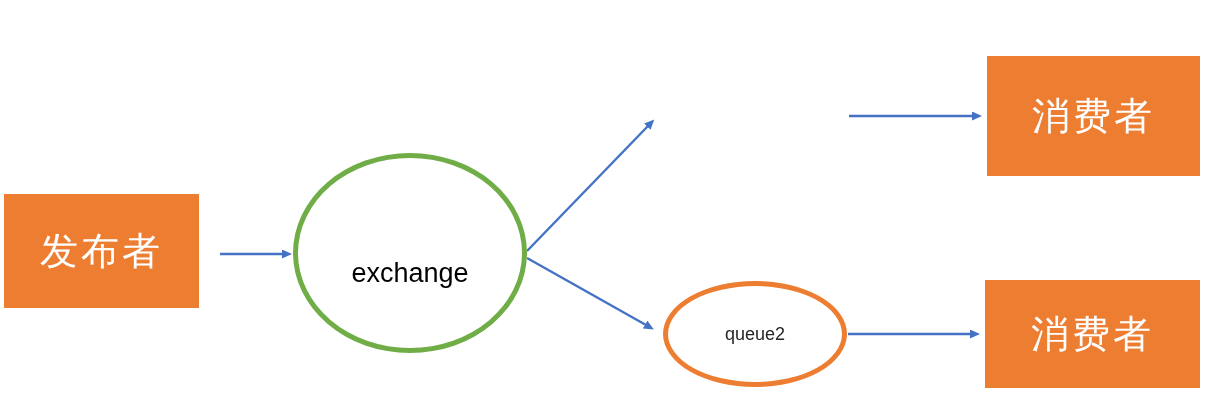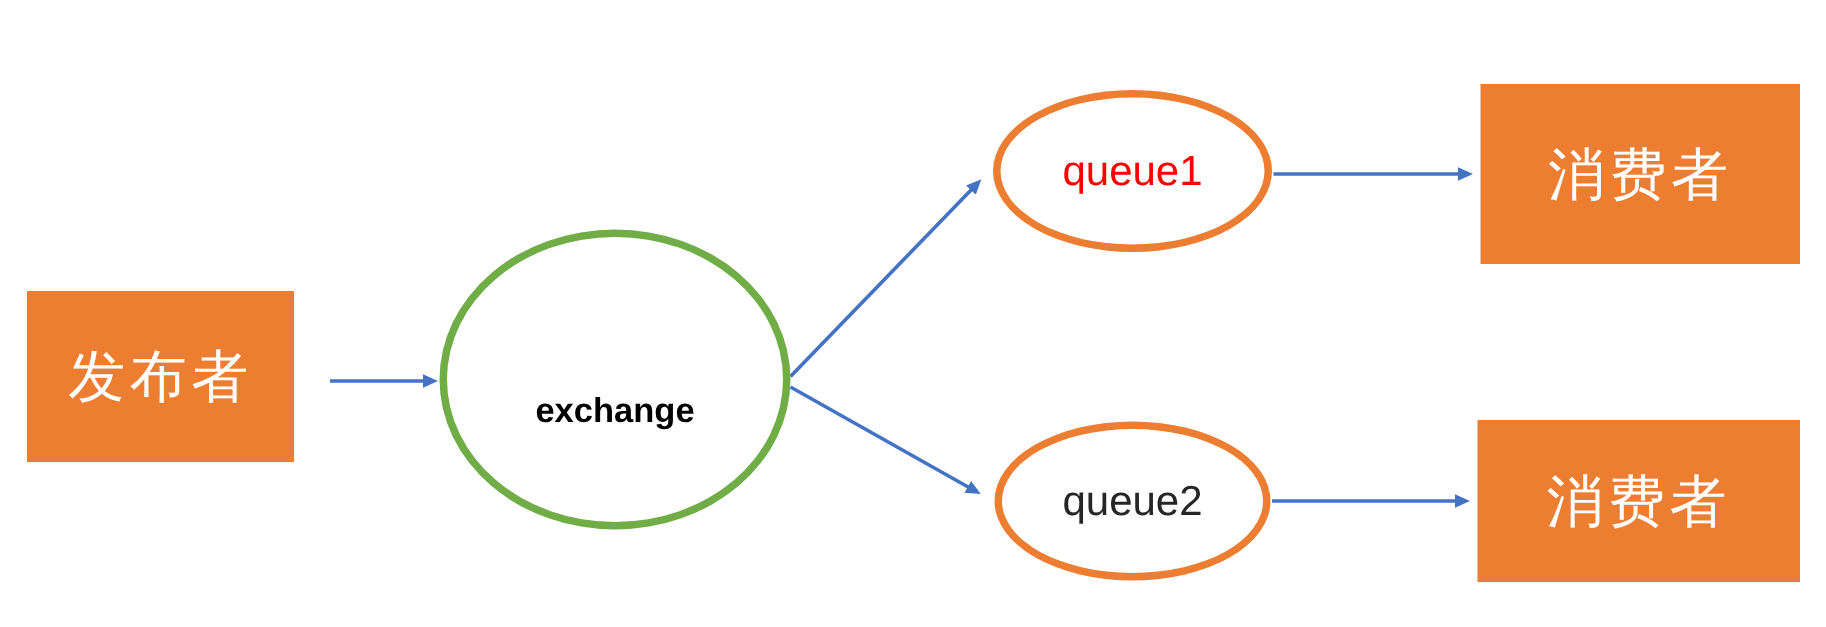--- a/index.html
+++ b/index.html
@@ -45,38 +45,38 @@
   .ellipse {
     border-radius: 50%;
     background: #ffffff;
   }
   .ellipse-green {
     border: 5px solid var(--green, #70AD47);
   }
   .ellipse-orange {
     border: 5px solid var(--orange, #ED7D31);
   }
-  .node-publisher { left: 18px;   top: 194px; width: 178px; height: 114px; }
+  .node-publisher { left: 4px;   top: 194px; width: 195px; height: 114px; }
   .node-exchange  { left: 293px; top: 153px; width: 234px; height: 200px; }
   .node-queue1    { left: 662px; top: 60px;  width: 186px; height: 108px; }
   .node-queue2    { left: 663px; top: 281px; width: 184px; height: 106px; }
   .node-consumer1 { left: 987px; top: 56px;  width: 213px; height: 120px; }
   .node-consumer2 { left: 985px; top: 280px; width: 215px; height: 108px; }
   .node-exchange span {
-    font-size: 23px;
-    font-weight: bold;
+    font-size: 27px;
+    font-weight: normal;
     color: var(--black, #000000);
     margin-top: 40px;
   }
   .node-queue1 span {
     font-size: 28px;
     color: var(--red, #FF0000);
   }
   .node-queue2 span {
-    font-size: 28px;
+    font-size: 18px;
     color: var(--text-dark, #262626);
   }
 </style>
 </head>
 <body>
 
 <div class="canvas">
 
   <svg class="arrows" viewBox="0 0 1217 418" xmlns="http://www.w3.org/2000/svg">
     <defs>
@@ -92,23 +92,20 @@
   </svg>
 
   <div class="node rect node-publisher">
     <span>发布者</span>
   </div>
 
   <div class="node ellipse ellipse-green node-exchange">
     <span>exchange</span>
   </div>
 
-  <div class="node ellipse ellipse-orange node-queue1">
-    <span>queue1</span>
-  </div>
 
   <div class="node ellipse ellipse-orange node-queue2">
     <span>queue2</span>
   </div>
 
   <div class="node rect node-consumer1">
     <span>消费者</span>
   </div>
 
   <div class="node rect node-consumer2">

